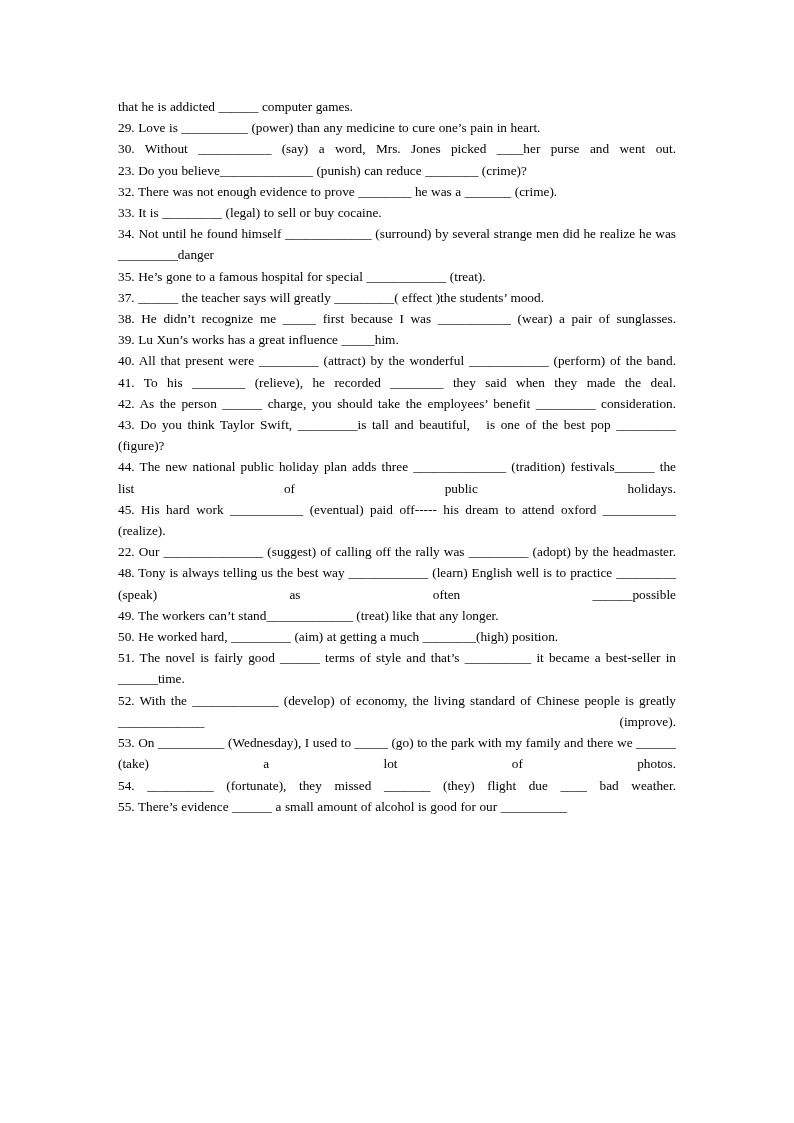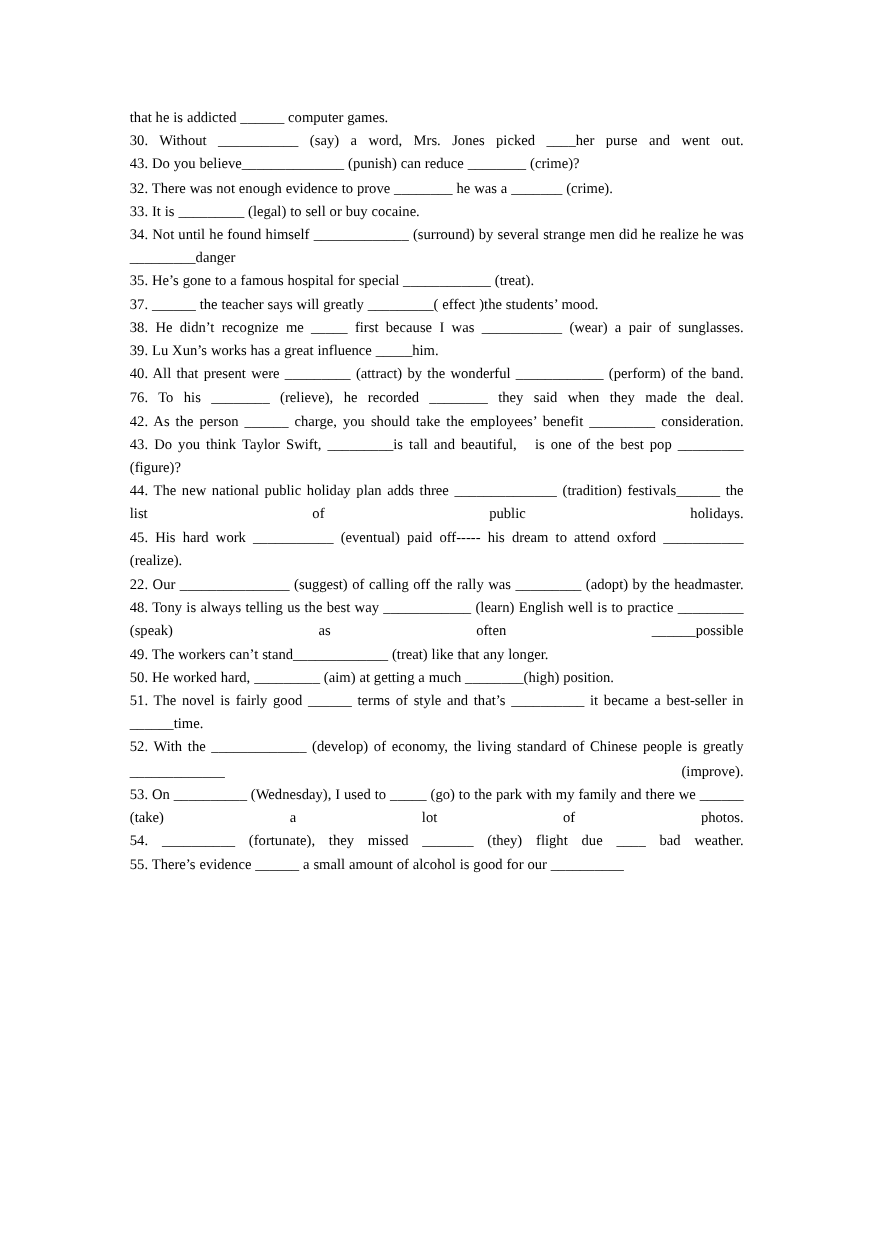--- a/index.html
+++ b/index.html
@@ -47,31 +47,32 @@
     text-align-last: left;
   }
 </style>
 </head>
 <body>
 
 <div id="page">
   <div id="content">
 
     <p class="para normal-last">that he is addicted ______ computer games.</p>
+    <p class="para normal-last">29. Love is __________ (power) than any medicine to cure one’s pain in heart.</p>
     <p class="para justify-all">30. Without ___________ (say) a word, Mrs. Jones picked ____her purse and went out.</p>
-    <p class="para normal-last">43. Do you believe______________ (punish) can reduce ________ (crime)?</p>
+    <p class="para normal-last">23. Do you believe______________ (punish) can reduce ________ (crime)?</p>
     <p class="para normal-last">32. There was not enough evidence to prove ________ he was a _______ (crime).</p>
     <p class="para normal-last">33. It is _________ (legal) to sell or buy cocaine.</p>
     <p class="para justify-all">34. Not until he found himself _____________ (surround) by several strange men did he realize he was _________danger</p>
     <p class="para normal-last">35. He’s gone to a famous hospital for special ____________ (treat).</p>
     <p class="para normal-last">37. ______ the teacher says will greatly _________( effect )the students’ mood.</p>
     <p class="para justify-all">38. He didn’t recognize me _____ first because I was ___________ (wear) a pair of sunglasses.</p>
     <p class="para normal-last">39. Lu Xun’s works has a great influence _____him.</p>
     <p class="para justify-all">40. All that present were _________ (attract) by the wonderful ____________ (perform) of the band.</p>
-    <p class="para justify-all">76. To his ________ (relieve), he recorded ________ they said when they made the deal.</p>
+    <p class="para justify-all">41. To his ________ (relieve), he recorded ________ they said when they made the deal.</p>
     <p class="para justify-all">42. As the person ______ charge, you should take the employees’ benefit _________ consideration.</p>
     <p class="para justify-all">43. Do you think Taylor Swift, _________is tall and beautiful,   is one of the best pop _________ (figure)?</p>
     <p class="para justify-all">44. The new national public holiday plan adds three ______________ (tradition) festivals______ the list of public holidays.</p>
     <p class="para justify-all">45. His hard work ___________ (eventual) paid off----- his dream to attend oxford ___________ (realize).</p>
     <p class="para justify-all">22. Our _______________ (suggest) of calling off the rally was _________ (adopt) by the headmaster.</p>
     <p class="para justify-all">48. Tony is always telling us the best way ____________ (learn) English well is to practice _________ (speak) as often ______possible</p>
     <p class="para normal-last">49. The workers can’t stand_____________ (treat) like that any longer.</p>
     <p class="para normal-last">50. He worked hard, _________ (aim) at getting a much ________(high) position.</p>
     <p class="para justify-all">51. The novel is fairly good ______ terms of style and that’s __________ it became a best-seller in ______time.</p>
     <p class="para justify-all">52. With the _____________ (develop) of economy, the living standard of Chinese people is greatly _____________ (improve).</p>

